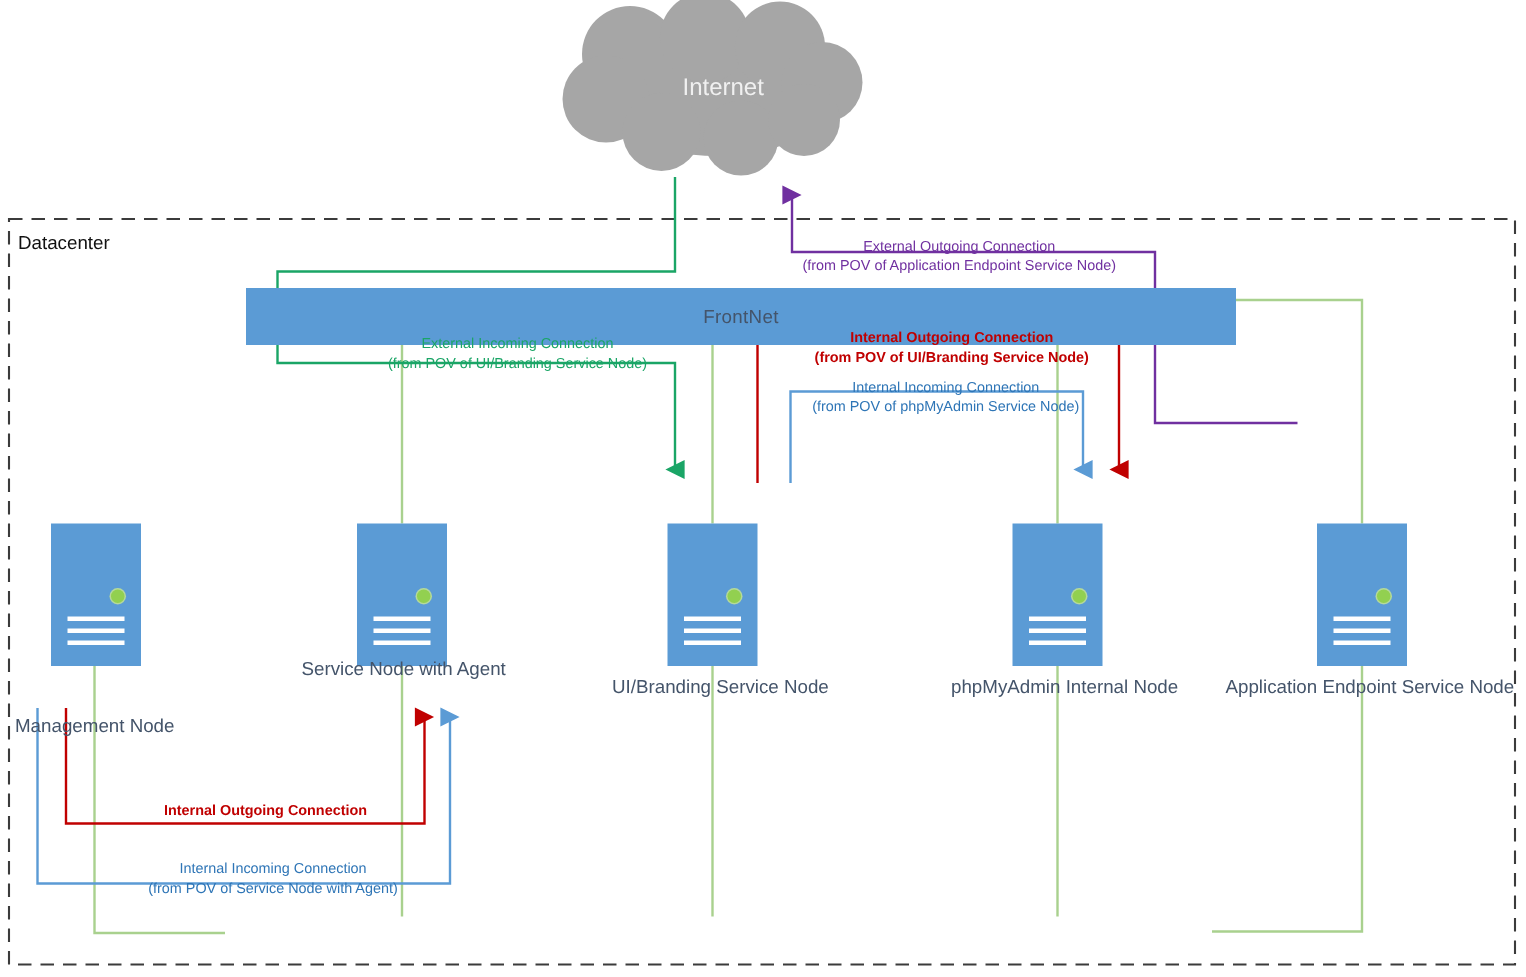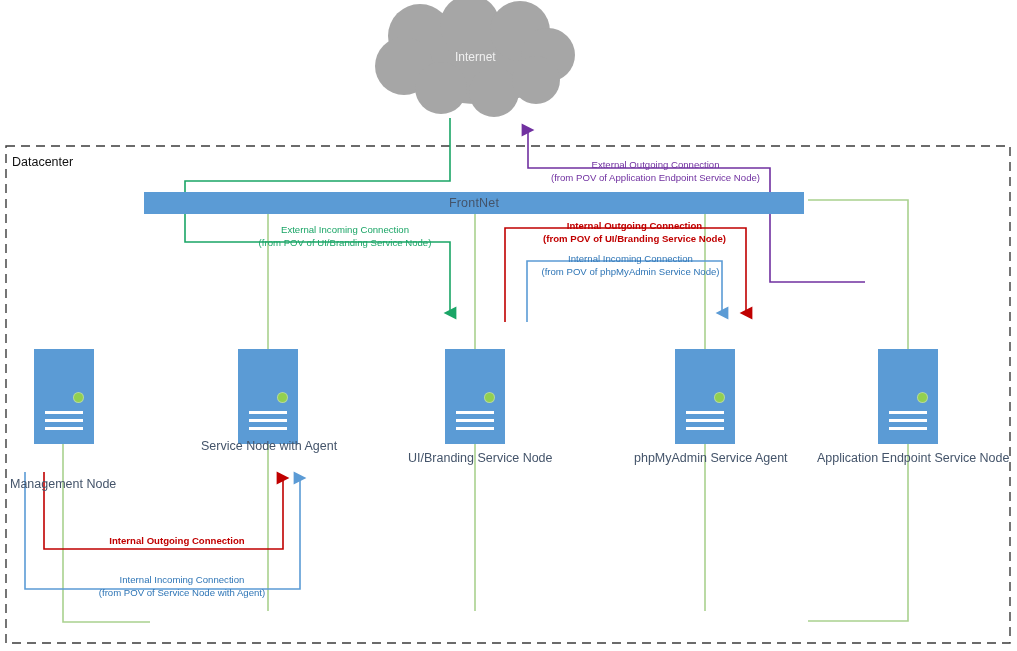--- a/index.html
+++ b/index.html
@@ -9,21 +9,21 @@
 
   .net-bar{position:absolute;background:#5b9bd5;color:#44546a;font-size:12.5px;
            display:flex;align-items:center;justify-content:center;letter-spacing:.2px;}
   .node{position:absolute;width:60px;height:95px;background:#5b9bd5;}
   .node .led{position:absolute;right:11px;top:44px;width:9px;height:9px;border-radius:50%;
              background:#92d050;box-shadow:0 0 0 1px #b5d99c;}
   .node .bars{position:absolute;left:11px;right:11px;top:62px;}
   .node .bars i{display:block;height:3px;background:#ffffff;margin-bottom:5px;}
   .node-label{position:absolute;color:#44546a;font-size:12.5px;white-space:nowrap;}
   .dc-label{position:absolute;left:12px;top:155px;color:#111;font-size:12.5px;}
-  .cloud-label{position:absolute;color:#f0f0f0;font-size:12px;white-space:nowrap;}
+  .cloud-label{position:absolute;color:#f0f0f0;font-size:16px;white-space:nowrap;}
   .conn-label{position:absolute;font-size:9.6px;line-height:12.5px;text-align:center;white-space:nowrap;}
   .c-green{color:#1aa566;}
   .c-red{color:#c00000;font-weight:bold;}
   .c-blue{color:#2e75b6;}
   .c-purple{color:#7030a0;}
 </style>
 </head>
 <body>
 
 <div id="stage">
@@ -100,21 +100,21 @@
 
     <g stroke="#5b9bd5" stroke-width="1.6" fill="none">
       <path d="M25,472 L25,589 L300,589 L300,478" marker-end="url(#ar-blue)"></path>
     </g>
   </svg>
 
   <div class="cloud-label" style="left:455px;top:50px;">Internet</div>
 
   <div class="dc-label">Datacenter</div>
 
-  <div class="net-bar" style="left:144px;top:192px;width:660px;height:22px;">
+  <div class="net-bar" style="left:164px;top:192px;width:660px;height:38px;">
     <span>FrontNet</span>
   </div>
 
   <div class="node" style="left:34px;top:349px;">
     <span class="led"></span>
     <span class="bars">
         <i></i>
         <i></i>
         <i></i>
       </span>
@@ -142,38 +142,38 @@
   <div class="node-label" style="left:408px;top:451px;">UI/Branding Service Node</div>
 
   <div class="node" style="left:675px;top:349px;">
     <span class="led"></span>
     <span class="bars">
         <i></i>
         <i></i>
         <i></i>
       </span>
   </div>
-  <div class="node-label" style="left:634px;top:451px;">phpMyAdmin Service Agent</div>
+  <div class="node-label" style="left:634px;top:451px;">phpMyAdmin Internal Node</div>
 
   <div class="node" style="left:878px;top:349px;">
     <span class="led"></span>
     <span class="bars">
         <i></i>
         <i></i>
         <i></i>
       </span>
   </div>
   <div class="node-label" style="left:817px;top:451px;">Application Endpoint Service Node</div>
 
   <div class="conn-label c-green" style="left:210px;top:224px;width:270px;">
     <div>External Incoming Connection</div>
     <div>(from POV of UI/Branding Service Node)</div>
   </div>
 
-  <div class="conn-label c-purple" style="left:528px;top:159px;width:255px;">
+  <div class="conn-label c-purple" style="left:512px;top:159px;width:255px;">
     <div>External Outgoing Connection</div>
     <div>(from POV of Application Endpoint Service Node)</div>
   </div>
 
   <div class="conn-label c-red" style="left:527px;top:220px;width:215px;">
     <div>Internal Outgoing Connection</div>
     <div>(from POV of UI/Branding Service Node)</div>
   </div>
 
   <div class="conn-label c-blue" style="left:523px;top:253px;width:215px;">

